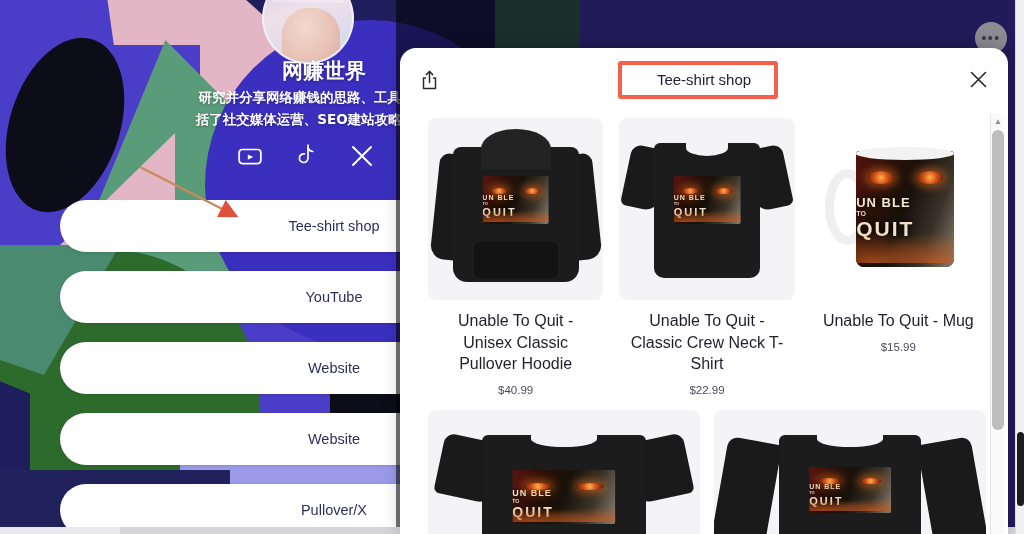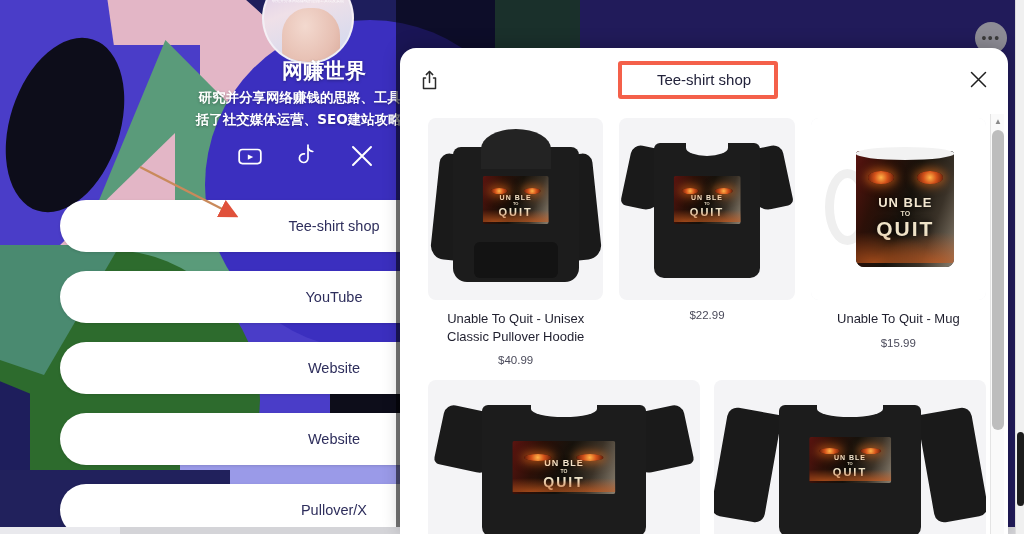--- a/index.html
+++ b/index.html
@@ -169,21 +169,21 @@
   }
   #grid{
     display:grid; grid-template-columns:repeat(3,1fr); column-gap:16px; row-gap:8px;
   }
   .prod{ display:flex; flex-direction:column; align-items:center; cursor:pointer; }
   .prod-img{
     width:100%; height:182px; background:#F4F4F6; border-radius:8px;
     display:flex; align-items:center; justify-content:center; overflow:hidden;
   }
   .prod-name{
-    margin-top:10px; font-size:13px; color:#1f1f2e; text-align:center;
+    margin-top:10px; font-size:16px; color:#1f1f2e; text-align:center;
     line-height:1.35; font-weight:400; max-width:165px;
   }
   .prod-price{
     margin-top:9px; font-size:11.5px; color:#4a4a5a;
   }
 
   
   #grid2{
     margin-top:14px;
     display:grid; grid-template-columns:repeat(2,1fr); column-gap:14px;
@@ -213,21 +213,21 @@
   }
   #page-thumb{
     position:absolute; left:1px; top:432px; width:7px; height:74px;
     background:#1c1c1c; border-radius:4px;
   }
 
   
   .design{
     position:relative; width:100%; height:100%;
     background:linear-gradient(110deg,#5a1410 0%,#2c1008 25%,#16120c 50%,#3a3228 75%,#8a8070 100%);
-    display:flex; flex-direction:column; align-items:center; justify-content:center;
+    display:flex; flex-direction:column; justify-content:center;
   }
   .design .eyes{
     position:absolute; top:16%; left:0; width:100%; height:30%;
     display:flex; justify-content:space-around; align-items:center;
   }
   .design .eye{
     width:26%; height:42%; border-radius:50%;
     background:radial-gradient(circle at 50% 50%, #ffb347 0%, #d4521a 45%, #5c1a08 100%);
     box-shadow:0 0 10px 3px rgba(255,120,30,.55);
   }
@@ -471,20 +471,21 @@
                     <div class="eye"></div>
                   </div>
                 <div class="w1" style="font-size:7px;margin-top:12px;">UN BLE</div>
                 <div class="w2" style="font-size:4px;">TO</div>
                 <div class="w3" style="font-size:11px;">QUIT</div>
                 <div class="claws"></div>
               </div>
             </div>
           </div>
         </div>
+        <div class="prod-name">Unable To Quit - Classic Crew Neck T-Shirt</div>
         <div class="prod-price">$22.99</div>
       </div>
 
       <div class="prod">
         <div class="prod-img">
           <div class="garment" style="width:100%;height:100%;background:#fff;">
             <div class="mug-handle"></div>
             <div class="mug-body">
               <div class="design" style="width:100%;height:100%;">
                 <div class="eyes" style="top:10%;height:26%;">

